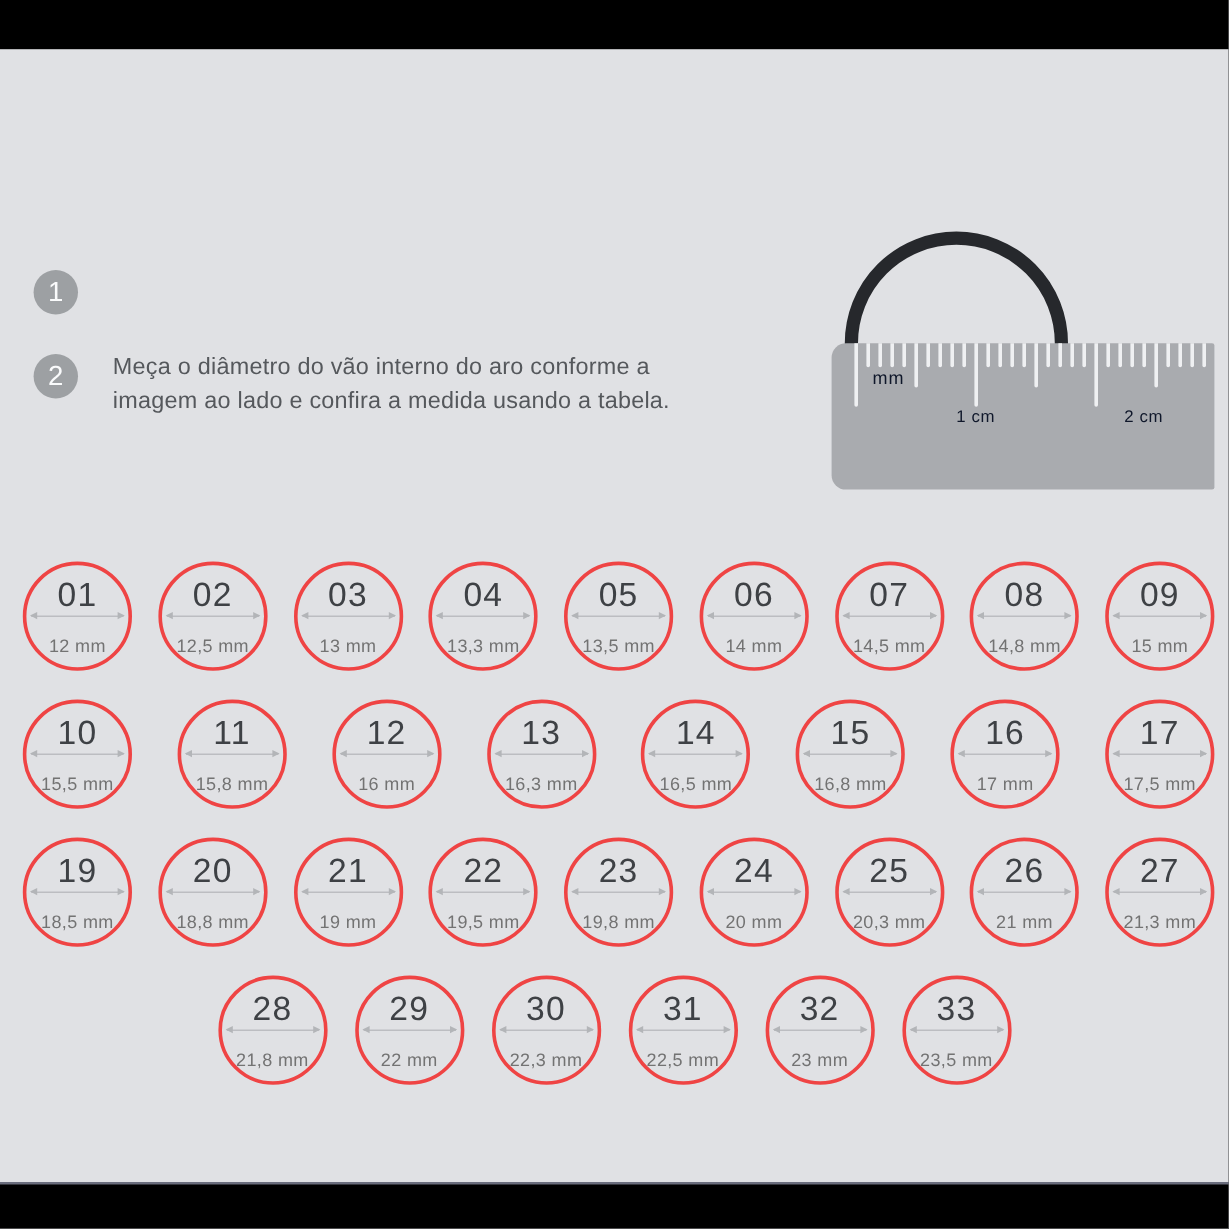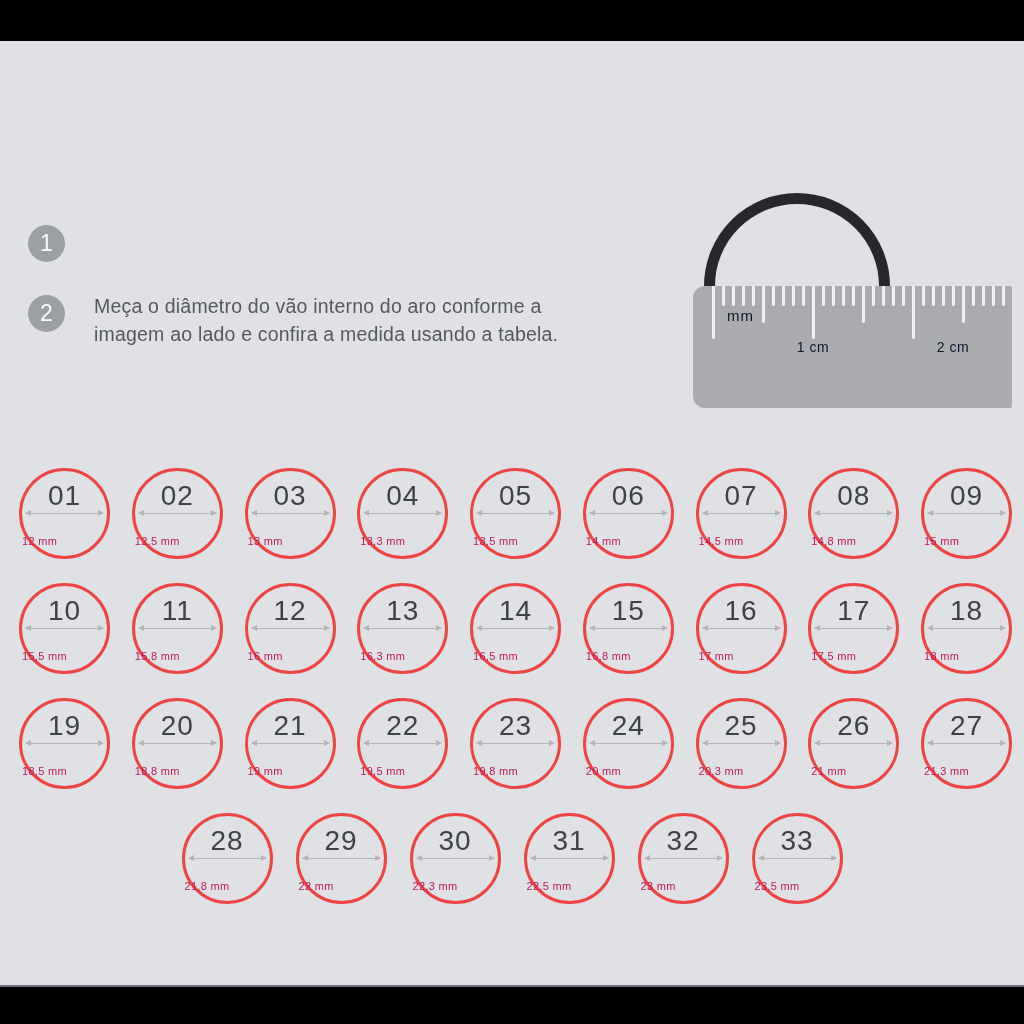--- a/index.html
+++ b/index.html
@@ -69,22 +69,22 @@
     font-size:28px;color:#3e4145;letter-spacing:1px;
   }
   .diam{position:absolute;top:42px;left:4px;right:4px;height:1px;background:#b3b5b8;}
   .diam::before,.diam::after{
     content:"";position:absolute;top:-3px;width:0;height:0;
     border-top:3px solid transparent;border-bottom:3px solid transparent;
   }
   .diam::before{left:-1px;border-right:6px solid #b3b5b8;}
   .diam::after{right:-1px;border-left:6px solid #b3b5b8;}
   .ring-mm{
-    position:absolute;bottom:9px;left:0;width:100%;text-align:left;
-    font-size:11px;color:#be185d;letter-spacing:0.3px;
+    position:absolute;bottom:9px;left:0;width:100%;text-align:center;
+    font-size:15px;color:#737373;letter-spacing:0.3px;
   }
 </style>
 </head>
 <body>
 
 <div class="canvas">
 
   <div class="bar bar-top"></div>
 
 
@@ -234,25 +234,20 @@
     <div class="diam"></div>
     <div class="ring-mm">17 mm</div>
   </div>
 
   <div class="ring">
     <div class="ring-num">17</div>
     <div class="diam"></div>
     <div class="ring-mm">17,5 mm</div>
   </div>
 
-  <div class="ring">
-    <div class="ring-num">18</div>
-    <div class="diam"></div>
-    <div class="ring-mm">18 mm</div>
-  </div>
 </div>
   <div class="ring-row r2" id="ring-row-2">
   <div class="ring">
     <div class="ring-num">19</div>
     <div class="diam"></div>
     <div class="ring-mm">18,5 mm</div>
   </div>
 
   <div class="ring">
     <div class="ring-num">20</div>

